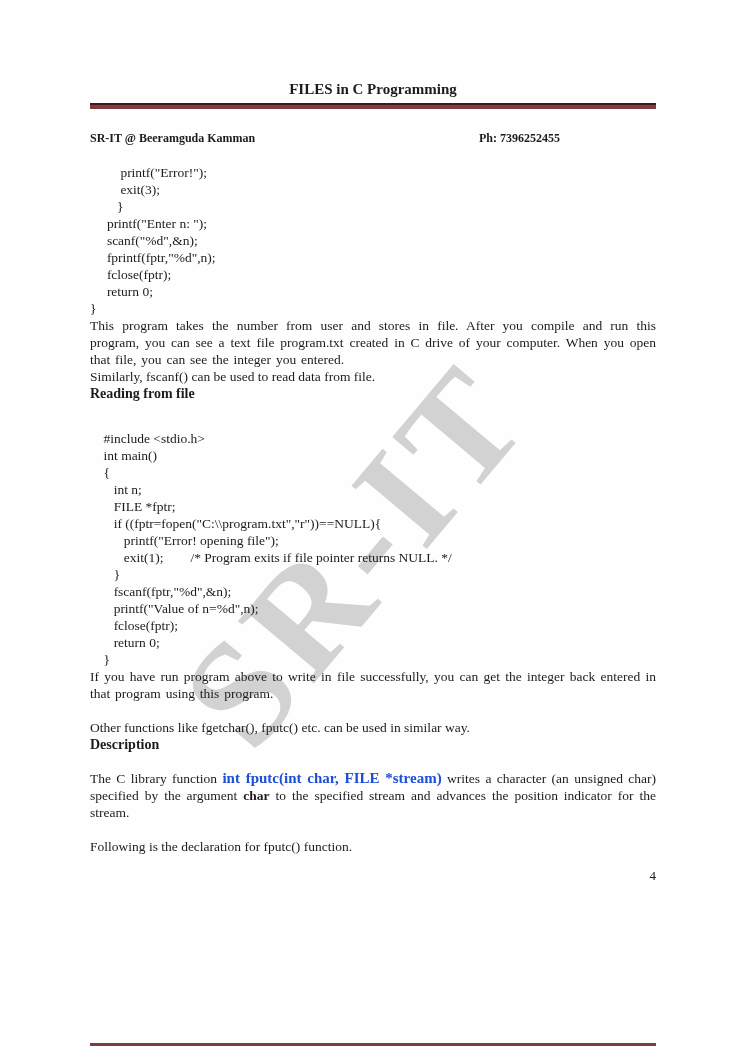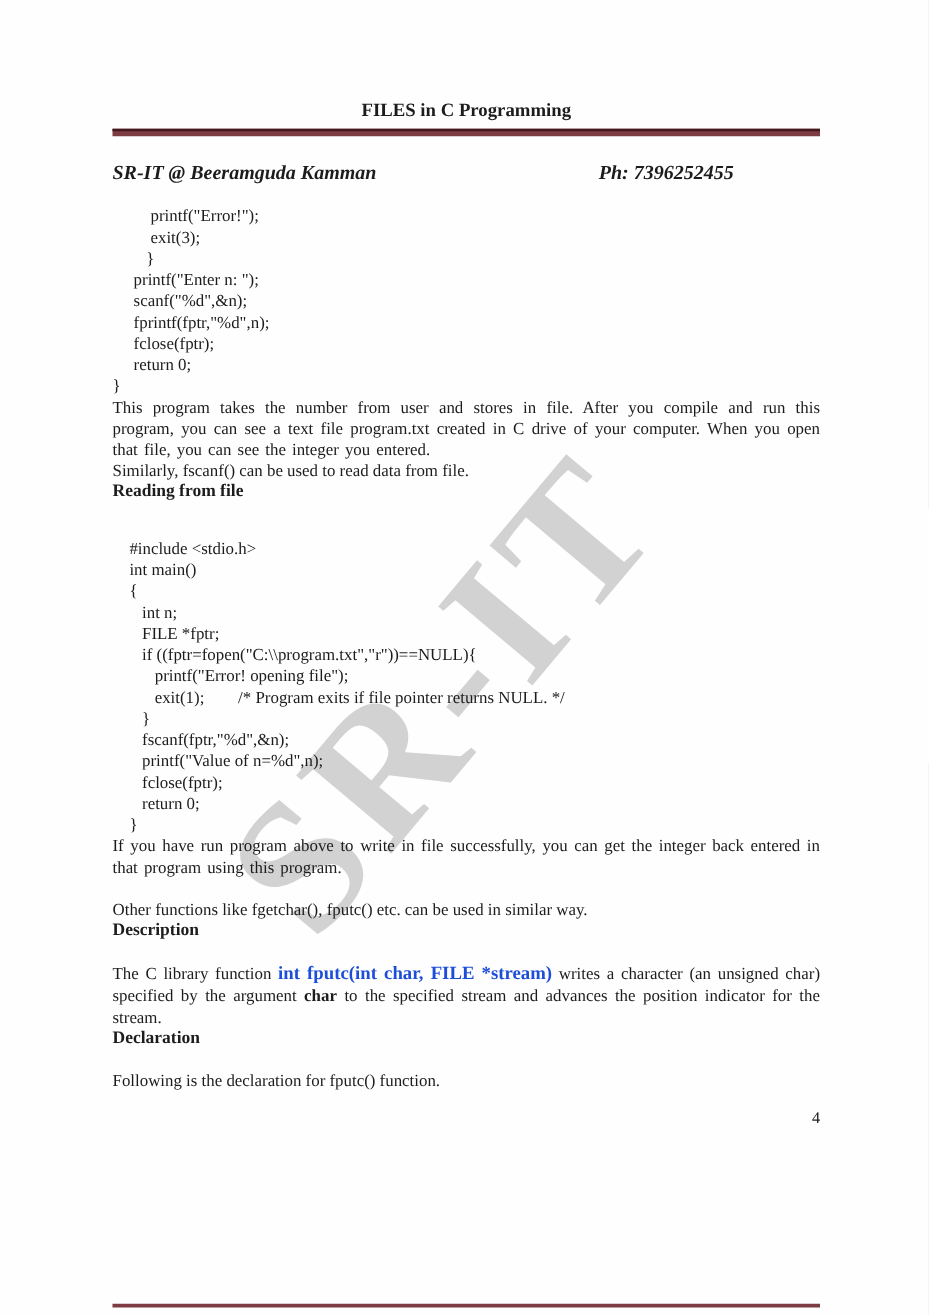--- a/index.html
+++ b/index.html
@@ -49,23 +49,22 @@
   .title-rule {
     margin-top: 5px;
     height: 4px;
     background: #7d3b42;
     border-top: 2px solid #43181d;
   }
   .subheader {
     position: relative;
     margin-top: 21px;
     font-weight: bold;
-    font-size: 16px;
+    font-size: 12px;
     height: 18px;
-    font-style: italic;
   }
   .subheader .phone {
     position: absolute;
     left: 389px;
     top: 0;
     white-space: nowrap;
   }
   .code { margin: 0; }
   .code-1 { margin-top: 16px; }
   .code-2 { margin-top: 28px; }
@@ -154,21 +153,20 @@
       </div>
 
     <p class="para justify">If you have run program above to write in file successfully, you can get the integer back entered in that program using this program.</p>
 
     <p class="para gap-17">Other functions like fgetchar(), fputc() etc. can be used in similar way.</p>
 
     <h3 class="heading gap-17">Description</h3>
 
     <p class="para justify gap-17"><span>The C library function </span><span class="func-sig">int fputc(int char, FILE *stream)</span><span> writes a character (an unsigned char) specified by the argument </span><span class="arg-bold">char</span><span> to the specified stream and advances the position indicator for the stream.</span></p>
 
-    <h3 class="heading gap-17">Declaration</h3>
 
     <p class="para gap-17">Following is the declaration for fputc() function.</p>
 
     <div class="page-number">4</div>
 
   </div>
 
   <div class="footer-rule"></div>
 
 </div>

